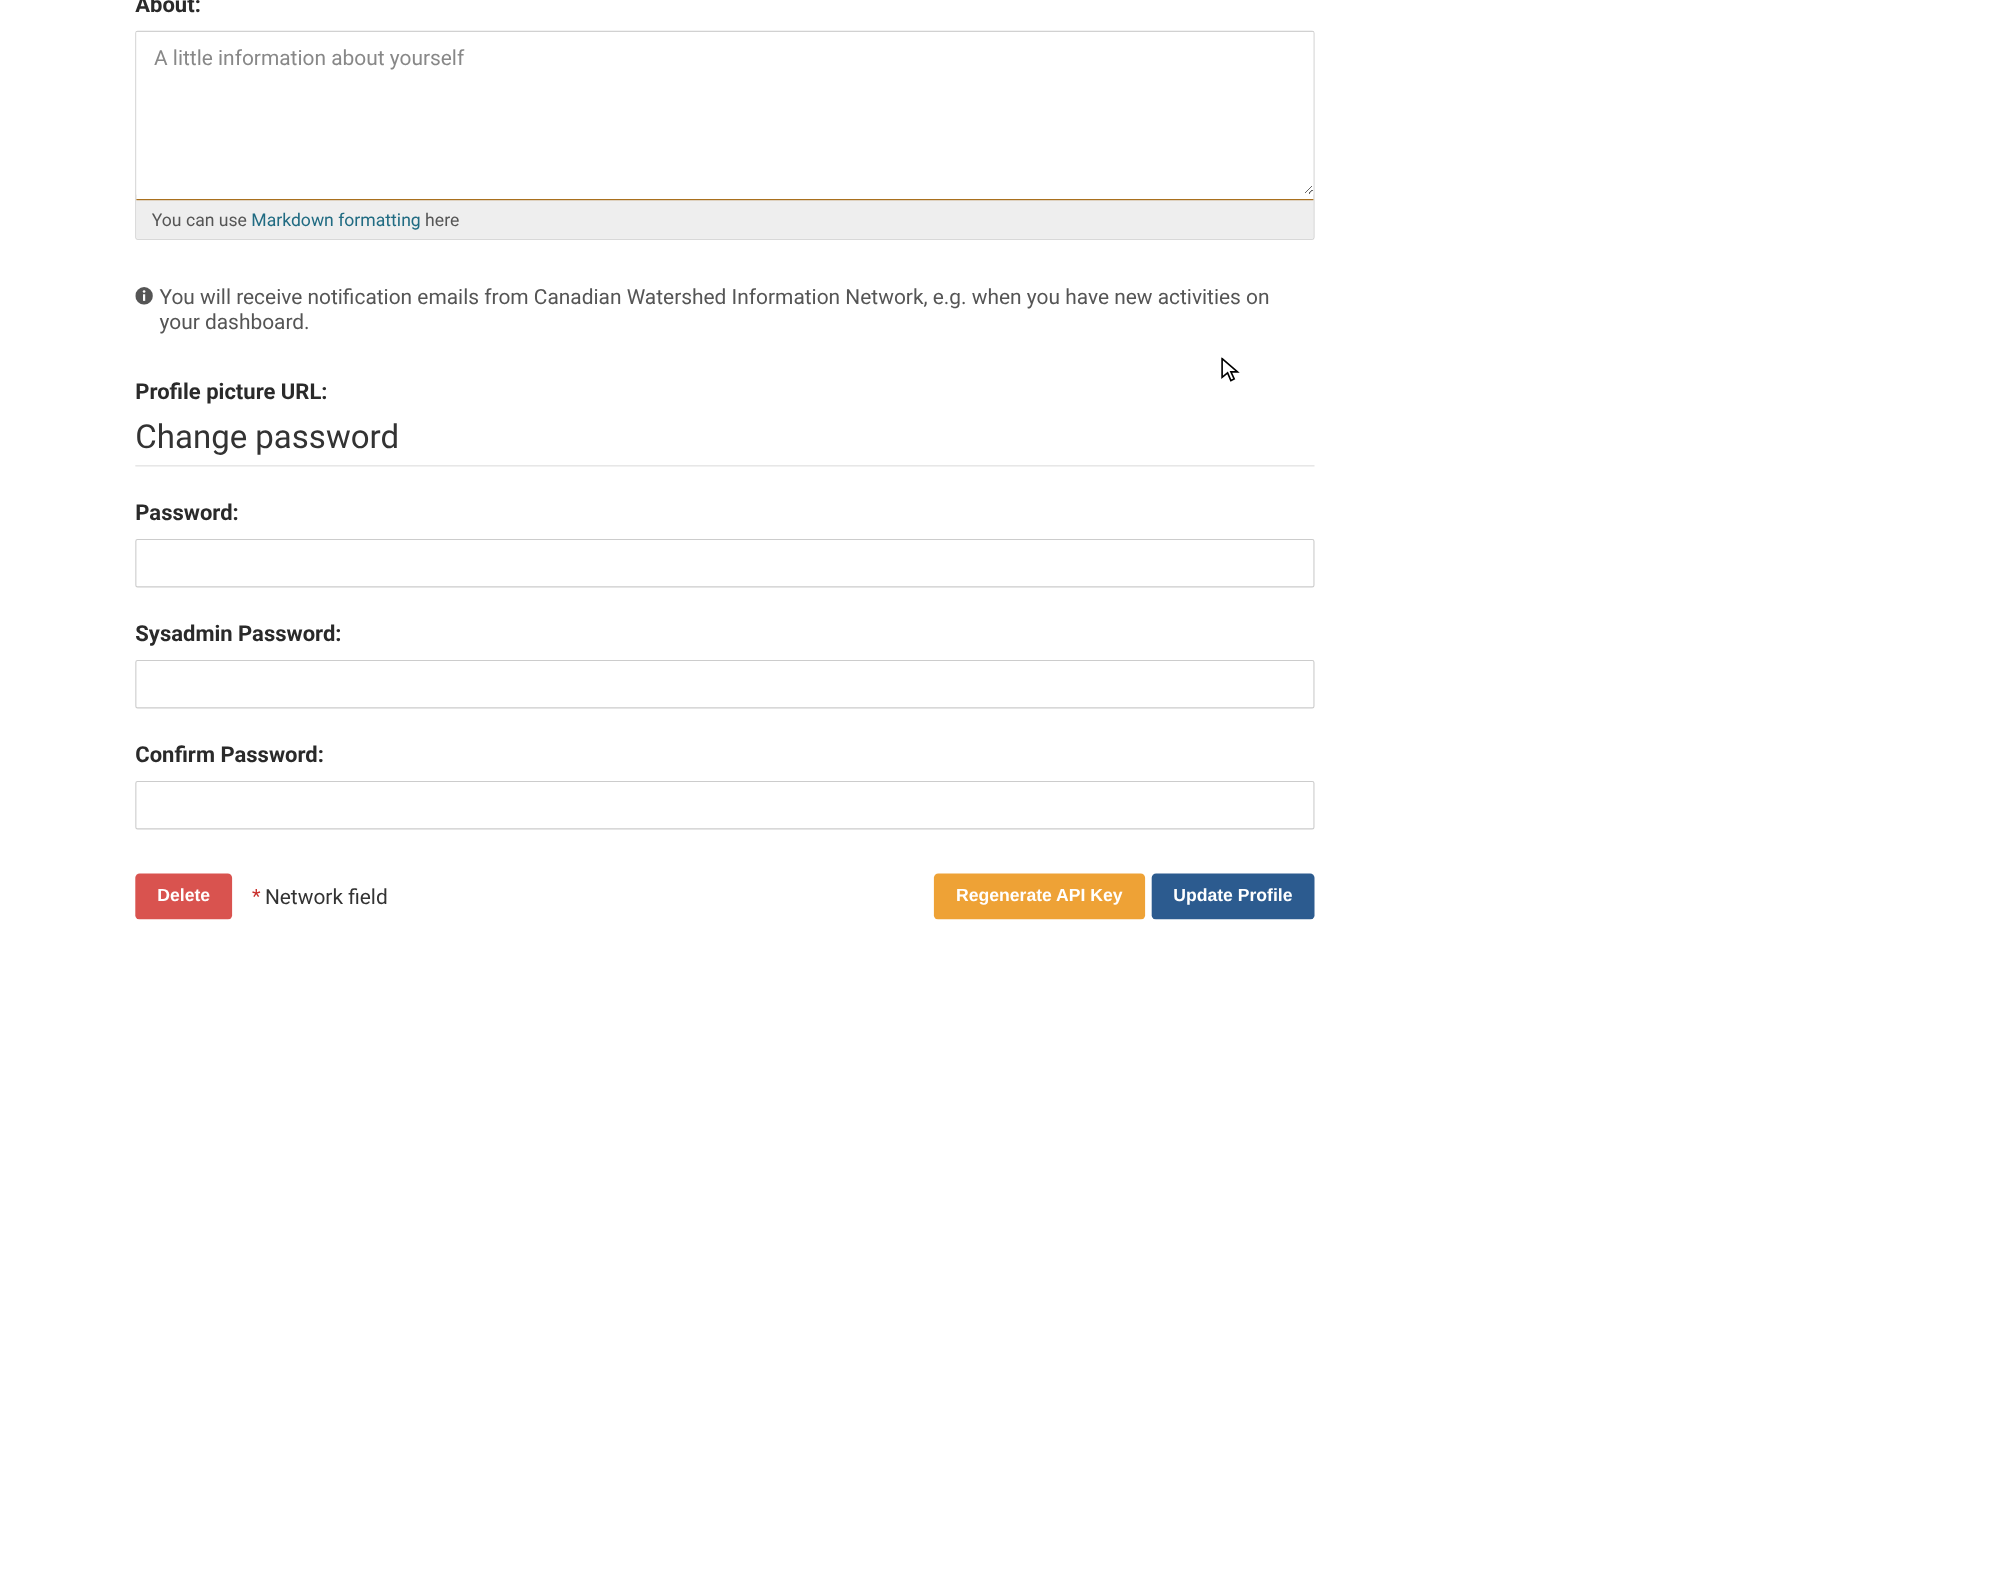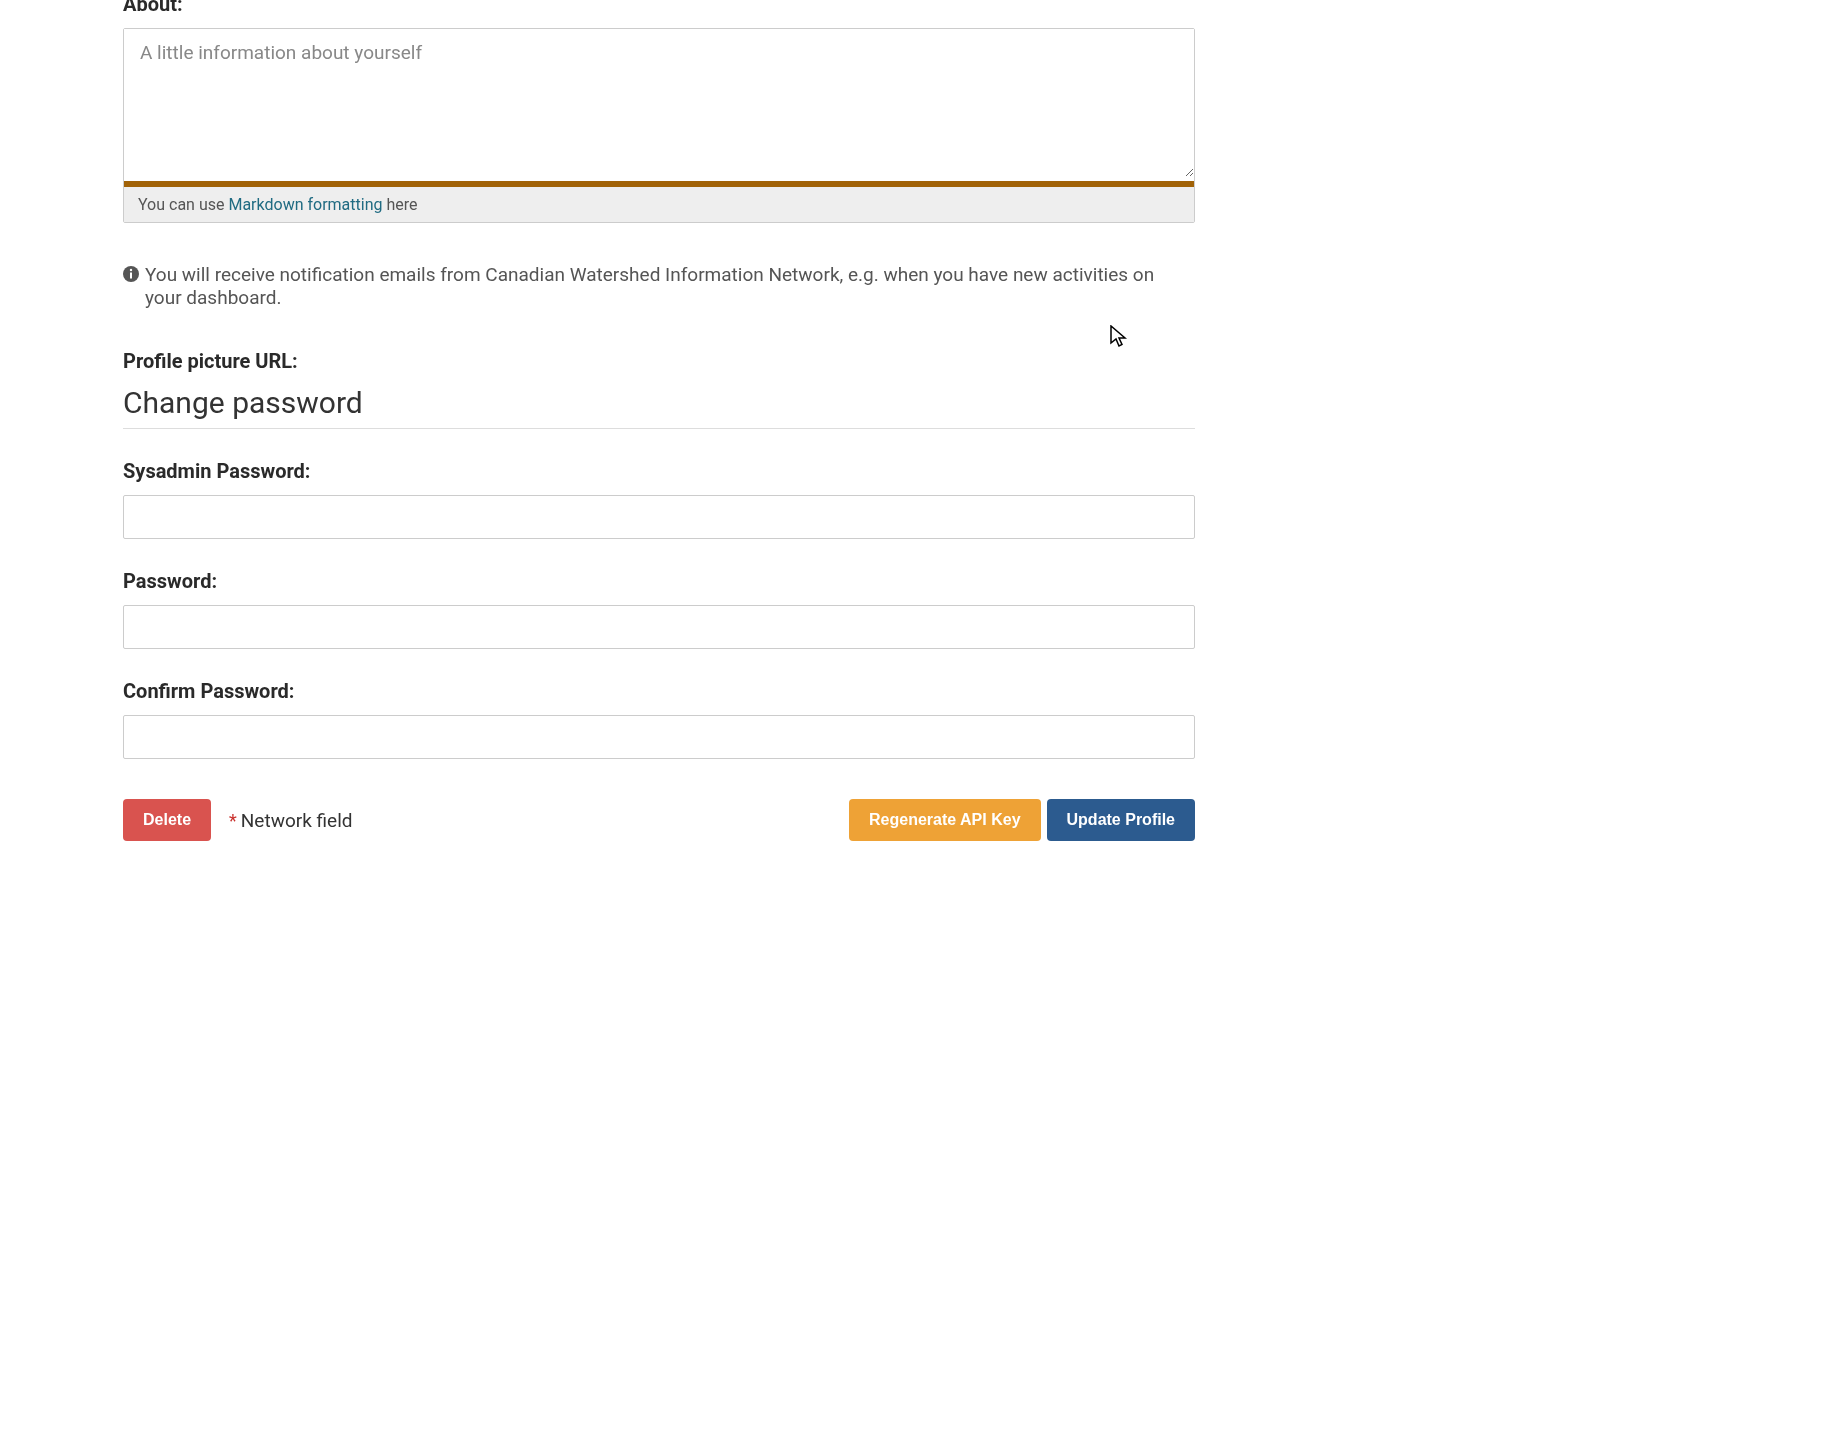--- a/index.html
+++ b/index.html
@@ -47,21 +47,21 @@
       border: none;
       resize: vertical;
       font-family: inherit;
       color: #333;
     }
     textarea::placeholder {
       color: #888;
     }
     .help-bar {
       background: #eee;
-      border-top: 6px solid #a16207;
+      border-top: 1px solid #a16207;
       padding: 8px 14px;
       font-size: 16px;
       color: #555;
     }
     .help-bar a {
       color: #206b82;
       text-decoration: none;
     }
     .checkbox-row {
       display: flex;
@@ -223,26 +223,26 @@
       </svg>
     </span>
     <span>You will receive notification emails from Canadian Watershed Information Network, e.g. when you have new activities on your dashboard.</span>
   </div>
 
   <label class="field-label">Profile picture URL:</label>
 
   <h2 class="section-heading">Change password</h2>
 
   <div class="field-group">
+    <label class="field-label">Password:</label>
+    <input type="password" class="text-input" style="">
+  </div>
+
+  <div class="field-group">
     <label class="field-label">Sysadmin Password:</label>
-    <input type="password" class="text-input" style="">
-  </div>
-
-  <div class="field-group">
-    <label class="field-label">Password:</label>
     <input type="password" class="text-input" style="">
   </div>
 
   <div class="field-group">
     <label class="field-label">Confirm Password:</label>
     <input type="password" class="text-input" style="">
   </div>
 
   <div class="actions-row">
     <button class="btn btn-delete">Delete</button>

